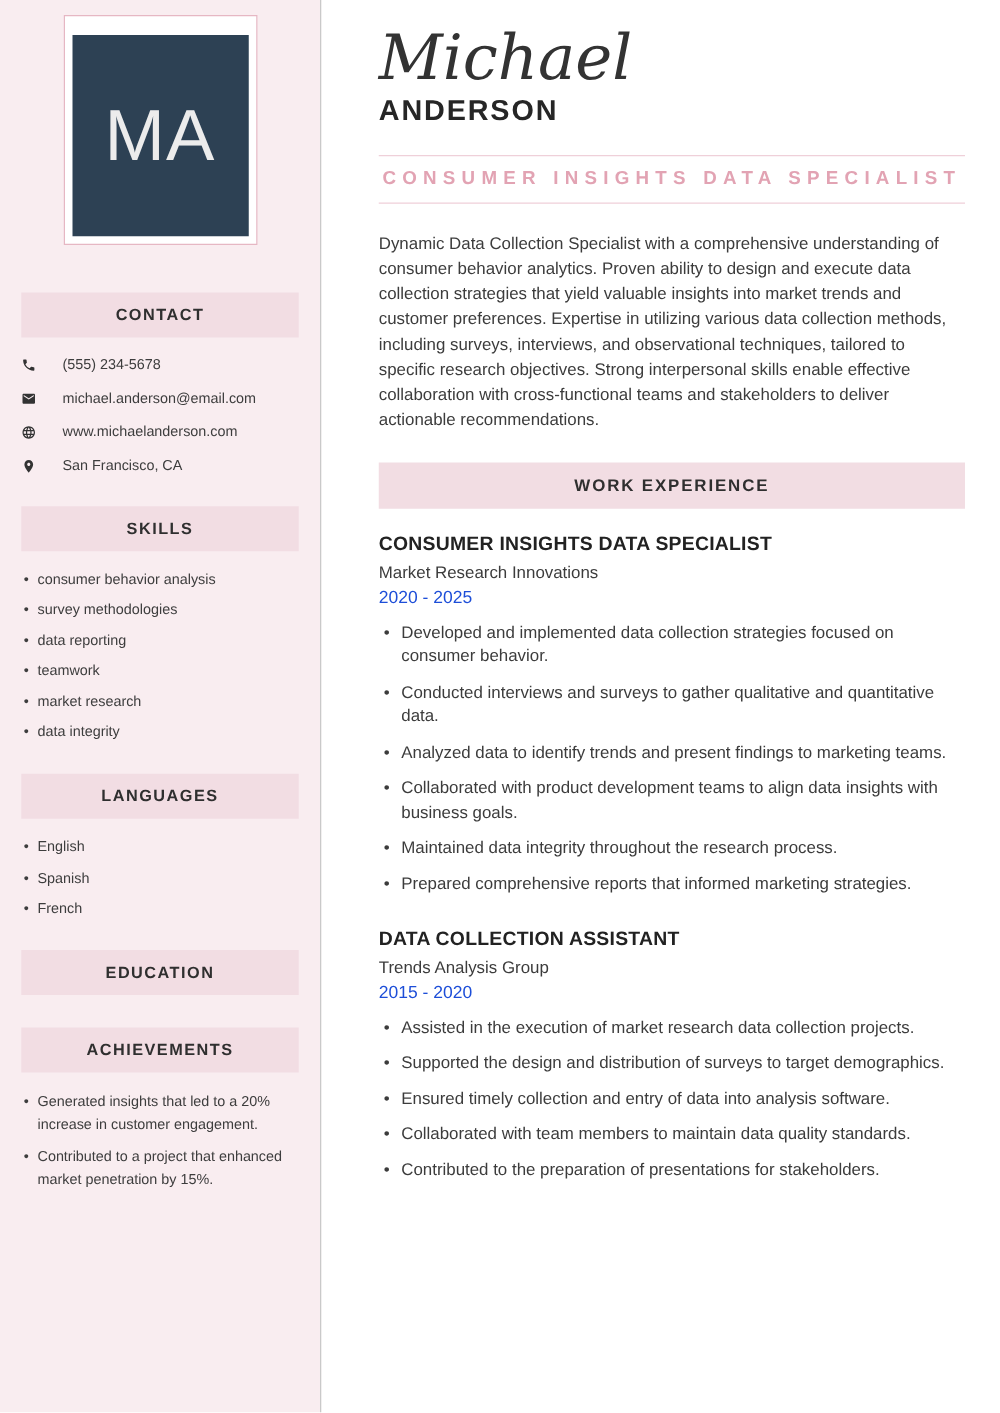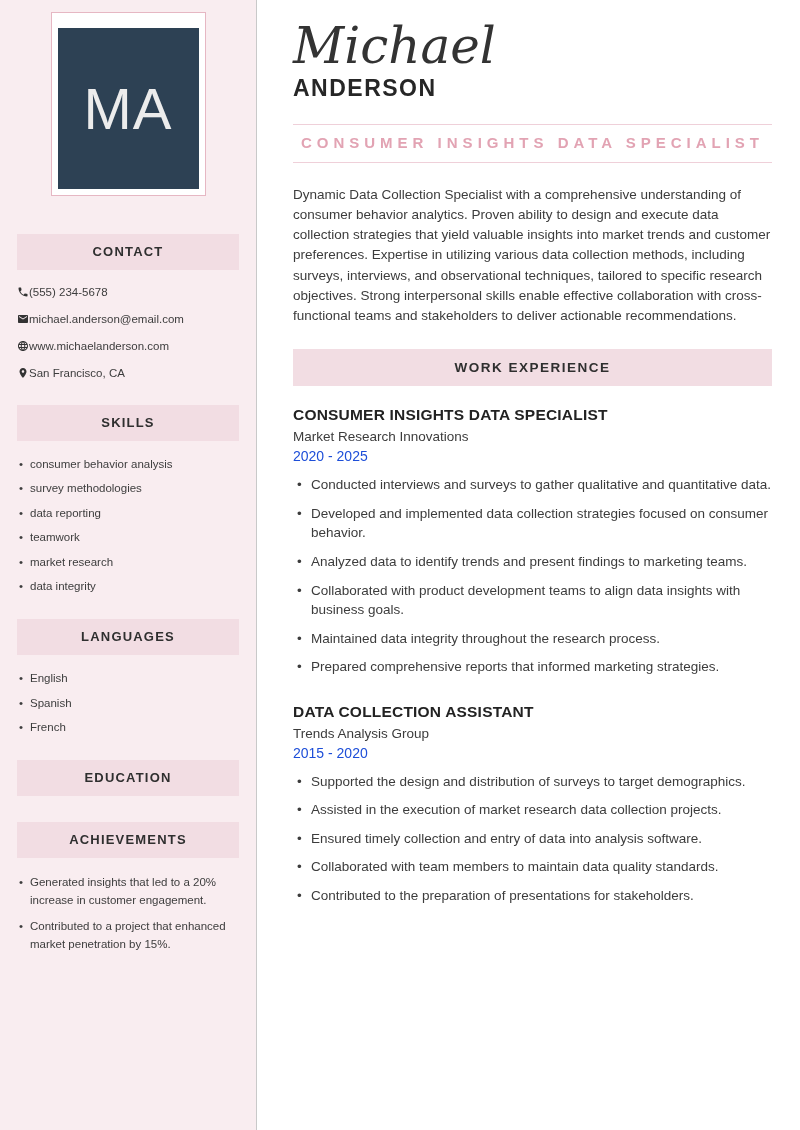--- a/index.html
+++ b/index.html
@@ -34,41 +34,41 @@
   .side-section { margin-bottom: 26px; }
   .side-heading {
     margin: 0 17px 16px;
     background: var(--band-bg, #f2dde3);
     height: 36px; line-height: 36px;
     text-align: center;
     font-size: 13px; font-weight: bold; letter-spacing: 1.2px;
     color: #2f2f2f;
   }
   .contact-row {
-    display: flex; align-items: center; gap: 0;
+    display: flex; align-items: center; gap: 21px;
     padding: 0 17px; margin-bottom: 15px;
     font-size: 11.5px; color: #3d3d3d;
   }
   .cicon { width: 12px; height: 12px; display: inline-flex; flex: none; }
   .side-list { list-style: none; padding: 0 17px; }
   .side-list li {
     position: relative; padding-left: 13px;
     font-size: 11.5px; line-height: 1.25;
     margin-bottom: 10px; color: #3d3d3d;
   }
   .side-list li::before { content: "\2022"; position: absolute; left: 2px; color: #3d3d3d; }
   .side-list.loose li { line-height: 1.55; margin-bottom: 8px; }
   .degree-text {
     padding: 0 17px;
     font-size: 11.5px; font-weight: bold; line-height: 1.6;
     letter-spacing: 0.2px; color: #2c2c2c;
   }
 
   
-  .main { flex: 1; padding: 20px 28px 0 36px; }
+  .main { flex: 1; padding: 20px 28px 0 46px; }
   .first-name {
     font-family: "DejaVu Serif", serif;
     font-style: italic; font-weight: 400;
     font-size: 50px; line-height: 1.05; color: #333333;
   }
   .last-name {
     font-size: 23px; font-weight: bold; letter-spacing: 1.5px;
     color: #262626; margin-top: 2px;
   }
   .title-band {
@@ -204,36 +204,36 @@
   <p class="summary">Dynamic Data Collection Specialist with a comprehensive understanding of consumer behavior analytics. Proven ability to design and execute data collection strategies that yield valuable insights into market trends and customer preferences. Expertise in utilizing various data collection methods, including surveys, interviews, and observational techniques, tailored to specific research objectives. Strong interpersonal skills enable effective collaboration with cross-functional teams and stakeholders to deliver actionable recommendations.</p>
 
   <div class="section-band">WORK EXPERIENCE</div>
 
   <section class="job">
     <h3 class="job-title">CONSUMER INSIGHTS DATA SPECIALIST</h3>
     <div class="job-company">Market Research Innovations</div>
     <div class="job-dates">2020 - 2025</div>
     <ul class="bullets">
 
-    <li>Conducted interviews and surveys to gather qualitative and quantitative data.</li>
-        <li>Developed and implemented data collection strategies focused on consumer behavior.</li>
+    <li>Developed and implemented data collection strategies focused on consumer behavior.</li>
+        <li>Conducted interviews and surveys to gather qualitative and quantitative data.</li>
         <li>Analyzed data to identify trends and present findings to marketing teams.</li>
         <li>Collaborated with product development teams to align data insights with business goals.</li>
         <li>Maintained data integrity throughout the research process.</li>
         <li>Prepared comprehensive reports that informed marketing strategies.</li>
       </ul>
   </section>
 
   <section class="job">
     <h3 class="job-title">DATA COLLECTION ASSISTANT</h3>
     <div class="job-company">Trends Analysis Group</div>
     <div class="job-dates">2015 - 2020</div>
     <ul class="bullets">
 
-    <li>Supported the design and distribution of surveys to target demographics.</li>
-        <li>Assisted in the execution of market research data collection projects.</li>
+    <li>Assisted in the execution of market research data collection projects.</li>
+        <li>Supported the design and distribution of surveys to target demographics.</li>
         <li>Ensured timely collection and entry of data into analysis software.</li>
         <li>Collaborated with team members to maintain data quality standards.</li>
         <li>Contributed to the preparation of presentations for stakeholders.</li>
       </ul>
   </section>
 
 </main>
 
 </body></html>

